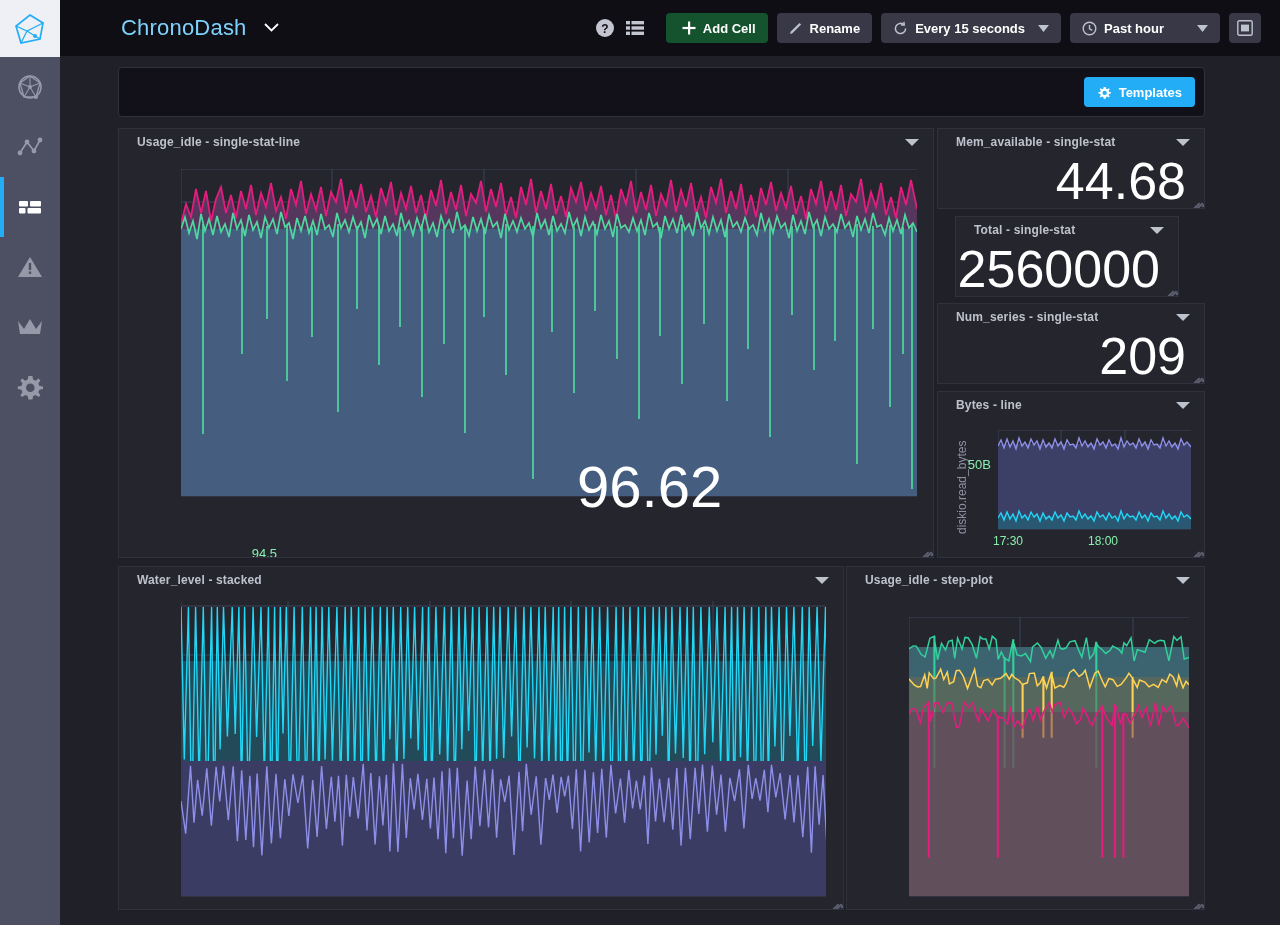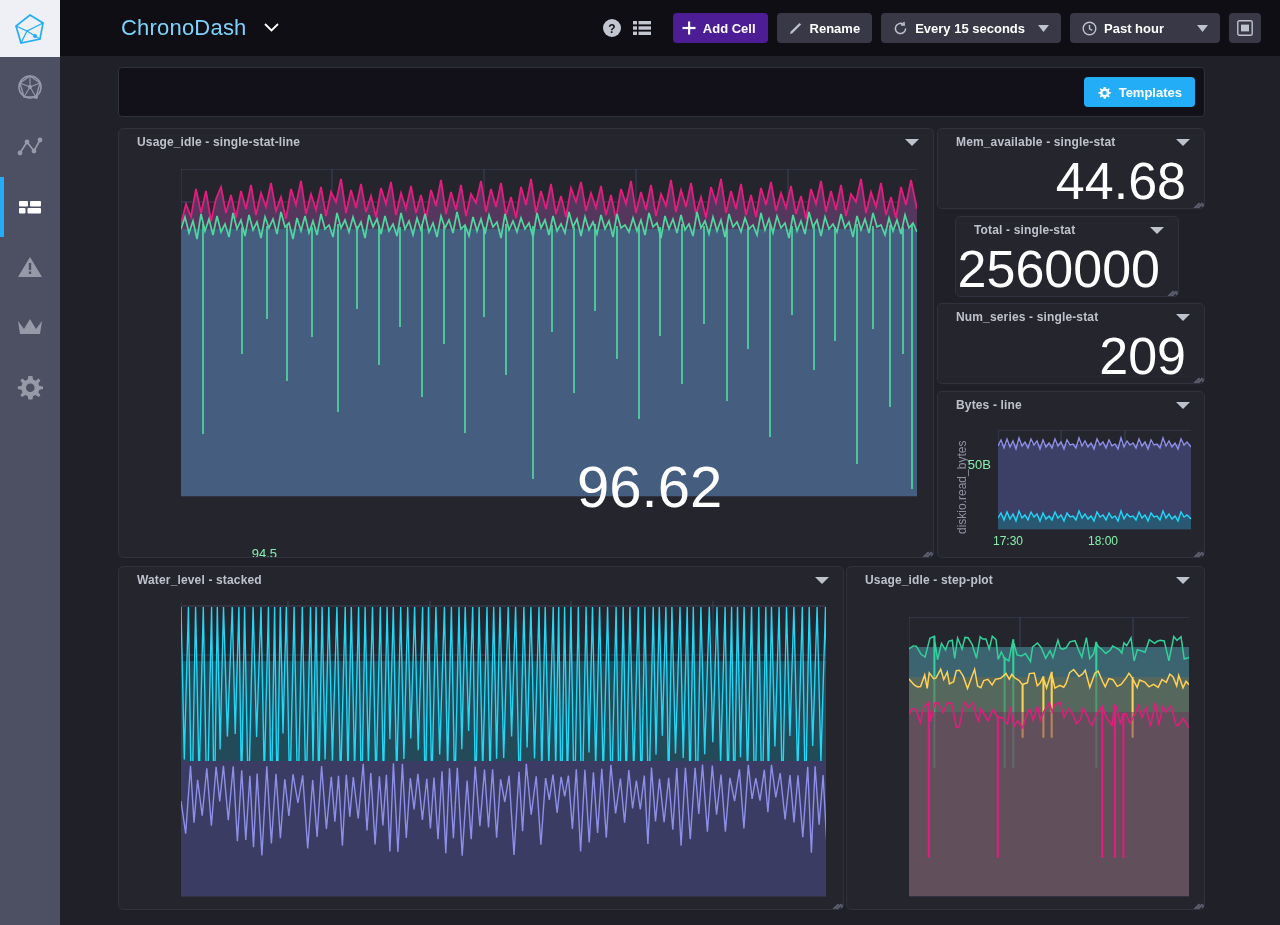--- a/index.html
+++ b/index.html
@@ -51,42 +51,42 @@
   }
   #help-btn { width: 30px; height: 30px; }
   #notes-btn { width: 30px; height: 30px; margin-right: 16px; }
   .tb-btn {
     height: 30px; border: none; border-radius: 4px;
     display: flex; align-items: center; gap: 7px;
     font-family: "Liberation Sans", sans-serif;
     font-size: 13px; font-weight: bold; cursor: pointer;
     padding: 0 12px; margin-right: 9px; white-space: nowrap;
   }
-  .tb-btn.primary { background: #4c1d95; color: #ffffff; padding-left: 9px; }
+  .tb-btn.primary { background: #14532d; color: #ffffff; padding-left: 16px; }
   .tb-btn.ghost { background: #383846; color: #bec2cc; }
   .tb-btn.ghost .cap { color: #ffffff; }
   .tb-btn.square { width: 32px; padding: 0; justify-content: center; margin-right: 0; }
   .caret-dn { margin-left: 6px; }
 
   
   #templates-bar {
     position: absolute; left: 118px; top: 67px; width: 1087px; height: 50px;
     background: #12111a; border: 1px solid #31313d; border-radius: 4px;
   }
   #templates-btn {
     position: absolute; right: 9px; top: 9px; height: 30px;
     background: #22adf6; color: #fff; border: none; border-radius: 4px;
     display: flex; align-items: center; gap: 7px;
     font-size: 13px; font-weight: bold; padding: 0 13px; cursor: pointer;
   }
 
   
   .cell {
     position: absolute; background: #25252e;
-    border: 1px solid #31313d; border-radius: 5px; overflow: hidden;
+    border: 1px solid #31313d; border-radius: 0; overflow: hidden;
   }
   .cell-head {
     position: absolute; left: 0; top: 0; right: 0; height: 28px;
   }
   .cell-title {
     position: absolute; left: 18px; top: 6px;
     color: #bec2cc; font-size: 12px; font-weight: bold; letter-spacing: .15px;
     white-space: nowrap;
   }
   .cell-menu {

